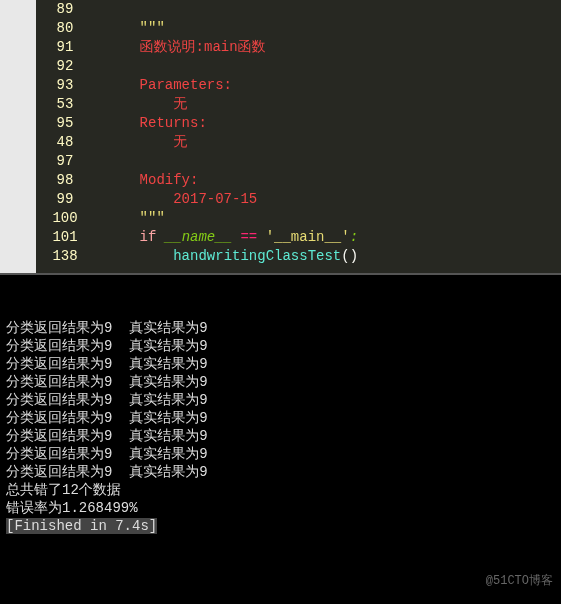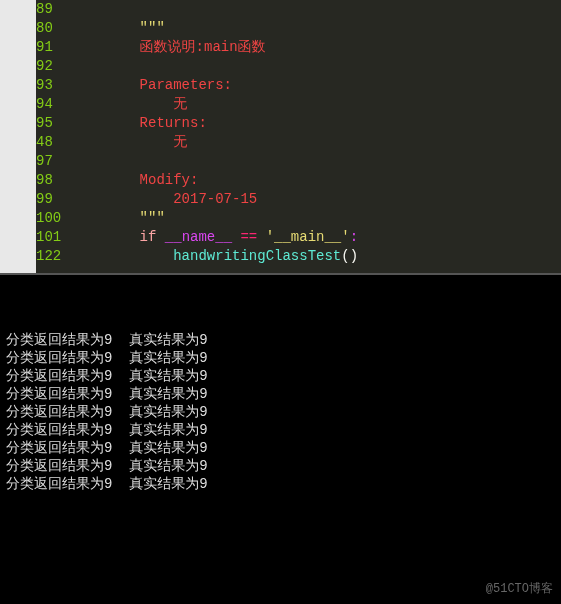--- a/index.html
+++ b/index.html
@@ -25,80 +25,80 @@
     }
     .code-area {
       flex: 1;
       display: flex;
       background: #272822;
       overflow: hidden;
     }
     .gutter {
       width: 70px;
       flex-shrink: 0;
-      text-align: left;
+      text-align: center;
       padding-right: 12px;
-      color: #84cc16;
+      color: #fef9c3;
       user-select: none;
       line-height: 19px;
       font-size: 14px;
     }
     .code-content {
       flex: 1;
       line-height: 19px;
       white-space: pre;
     }
     .line { height: 19px; }
     .comment { color: #ef4444; }
     .string { color: #e6db74; }
     .keyword { color: #fca5a5; }
-    .name { color: #d946ef; }
+    .name { color: #84cc16; font-style: italic; }
     .operator { color: #f92672; }
     .call { color: #5eead4; }
     .paren { color: #f8f8f2; }
     .terminal {
       background: #000;
       color: #ddd;
-      padding: 20px 6px 4px 6px;
+      padding: 8px 6px 4px 6px;
       font-size: 14px;
       line-height: 18px;
       height: 329px;
       white-space: pre;
       position: relative;
     }
     .terminal .highlight { background: #444; }
     .watermark {
       position: absolute;
       right: 8px;
-      bottom: 6px;
+      bottom: 14px;
       color: #666;
       font-size: 12px;
     }
   </style>
 </head>
 <body>
 
 <div class="editor-area">
   <div class="minimap"></div>
   <div class="code-area">
     <div class="gutter" id="gutter">
         <div class="line">89</div>
         <div class="line">80</div>
         <div class="line">91</div>
         <div class="line">92</div>
         <div class="line">93</div>
-        <div class="line">94</div>
+        <div class="line">53</div>
         <div class="line">95</div>
         <div class="line">48</div>
         <div class="line">97</div>
         <div class="line">98</div>
         <div class="line">99</div>
         <div class="line">100</div>
         <div class="line">101</div>
-        <div class="line">122</div>
+        <div class="line">138</div>
       </div>
     <div class="code-content" id="code"><div class="line"></div><div class="line"><span class="string">    """</span></div><div class="line"><span class="comment">    函数说明:main函数</span></div><div class="line"></div><div class="line"><span class="comment">    Parameters:</span></div><div class="line"><span class="comment">        无</span></div><div class="line"><span class="comment">    Returns:</span></div><div class="line"><span class="comment">        无</span></div><div class="line"></div><div class="line"><span class="comment">    Modify:</span></div><div class="line"><span class="comment">        2017-07-15</span></div><div class="line"><span class="string">    """</span></div><div class="line"><span>    </span><span class="keyword">if</span><span class="name"> __name__ </span><span class="operator">==</span><span> </span><span class="string">'__main__'</span><span class="name">:</span></div><div class="line"><span>        </span><span class="call">handwritingClassTest</span><span class="paren">()</span></div></div>
   </div>
 </div>
 
 <div class="terminal" id="terminal">
-  <div>分类返回结果为9  真实结果为9</div><div>分类返回结果为9  真实结果为9</div><div>分类返回结果为9  真实结果为9</div><div>分类返回结果为9  真实结果为9</div><div>分类返回结果为9  真实结果为9</div><div>分类返回结果为9  真实结果为9</div><div>分类返回结果为9  真实结果为9</div><div>分类返回结果为9  真实结果为9</div><div>分类返回结果为9  真实结果为9</div><span class="watermark">@51CTO博客</span>
+  <div>分类返回结果为9  真实结果为9</div><div>分类返回结果为9  真实结果为9</div><div>分类返回结果为9  真实结果为9</div><div>分类返回结果为9  真实结果为9</div><div>分类返回结果为9  真实结果为9</div><div>分类返回结果为9  真实结果为9</div><div>分类返回结果为9  真实结果为9</div><div>分类返回结果为9  真实结果为9</div><div>分类返回结果为9  真实结果为9</div><div>总共错了12个数据</div><div>错误率为1.268499%</div><div><span class="highlight">[Finished in 7.4s]</span></div><span class="watermark">@51CTO博客</span>
 </div>
 
 </body></html>

